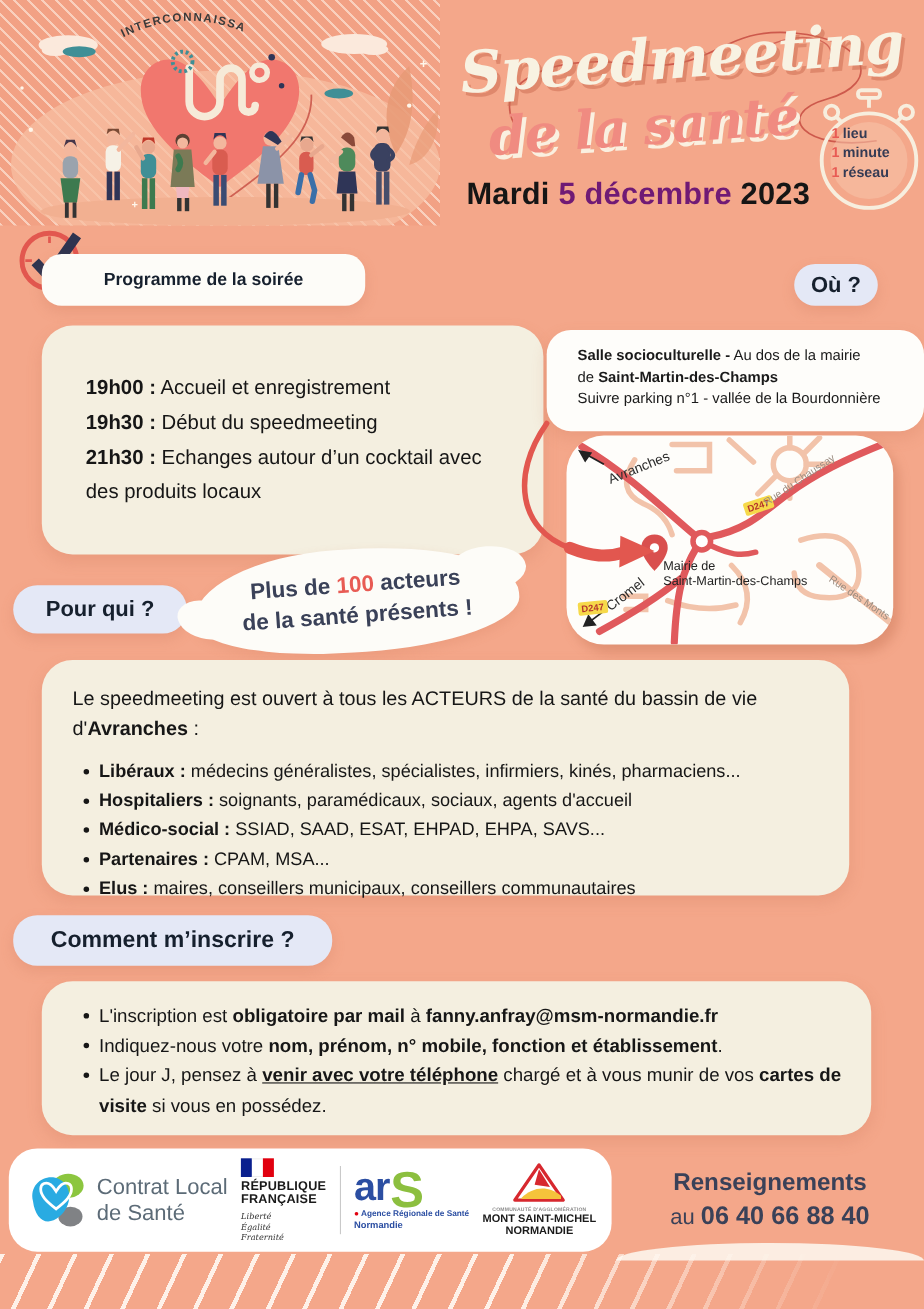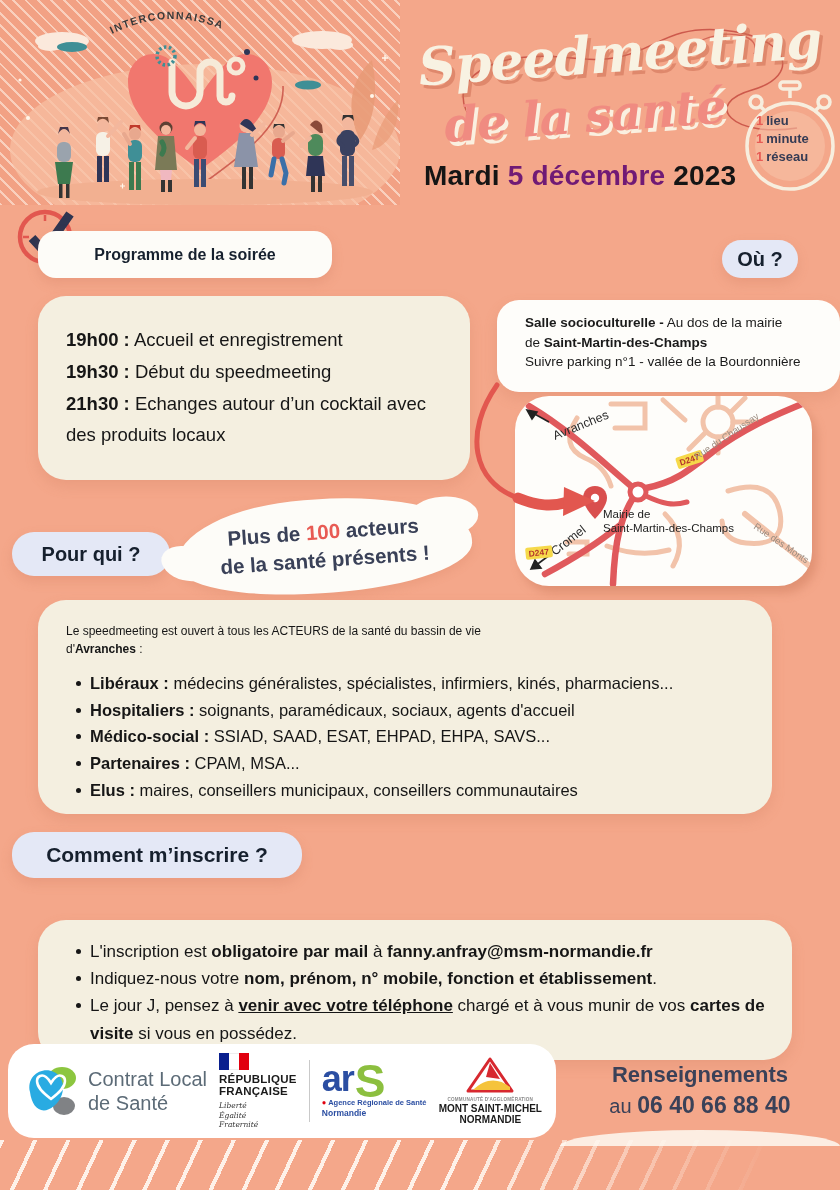--- a/index.html
+++ b/index.html
@@ -55,21 +55,21 @@
     box-shadow:0 5px 12px rgba(197,110,80,.22);
   }
   .pill.lav{background:#E4E8F6;}
   .card{
     position:absolute;background:#F4EFE0;border-radius:28px;
     box-shadow:0 6px 14px rgba(197,110,80,.20);
   }
   .card.white{background:#FEFDFA;}
   .prog-pill{left:38px;top:231px;width:294px;height:47px;font-size:16px;border-radius:18px;}
   .clock-icon{position:absolute;left:14px;top:204px;width:66px;height:66px;}
-  .prog-card{left:38px;top:296px;width:424px;height:176px;padding:4px;}
+  .prog-card{left:38px;top:296px;width:424px;height:176px;padding:16px;}
   .prog-lines{padding:24px 24px;font-size:18.5px;line-height:1.72;color:#161616;}
   .prog-lines b{font-weight:800;}
   .ou-pill{left:722px;top:240px;width:76px;height:38px;font-size:20px;}
   .venue-card{left:497px;top:300px;width:343px;height:92px;border-radius:22px;}
   .venue-text{padding:13px 10px 0 28px;font-size:13.5px;line-height:1.45;color:#1a1a1a;}
   .venue-text b{font-weight:800;}
   .map-card{left:515px;top:396px;width:297px;height:190px;border-radius:34px;background:#FFFFFF;
     box-shadow:5px 7px 10px rgba(190,105,75,.35);overflow:hidden;}
   .arrow-overlay{position:absolute;left:450px;top:340px;width:200px;height:210px;pointer-events:none;}
   .pourqui-pill{left:12px;top:532px;width:158px;height:44px;font-size:20px;}
@@ -84,28 +84,28 @@
   }
   .bubble .blob2{position:absolute;left:-16px;top:38px;width:52px;height:34px;background:#FDFCF8;border-radius:50%;transform:rotate(18deg);}
   .bubble .blob3{position:absolute;right:-8px;top:6px;width:70px;height:40px;background:#FDFCF8;border-radius:50%;}
   .bubble-text{
     position:absolute;inset:0;display:flex;flex-direction:column;align-items:center;justify-content:center;
     font-size:20.5px;font-weight:800;color:#3A4158;line-height:1.35;text-align:center;
   }
   .bubble-text .num{color:#E85B54;}
   .pourqui-card{left:38px;top:600px;width:734px;height:214px;}
   .pourqui-inner{padding:22px 16px 0 28px;color:#161616;}
-  .intro{font-size:12px;line-height:1.5;}
+  .intro{font-size:18px;line-height:1.5;}
   .intro b{font-weight:800;}
   ul.blist{margin:12px 0 0 0;padding-left:24px;list-style:none;}
   ul.blist li{font-size:16.5px;line-height:1.62;position:relative;}
   ul.blist li::before{content:"";position:absolute;left:-14px;top:11px;width:5px;height:5px;border-radius:50%;background:#161616;}
   ul.blist b{font-weight:800;}
   .comment-pill{left:12px;top:832px;width:290px;height:46px;font-size:21px;}
-  .inscr-card{left:38px;top:920px;width:754px;height:140px;}
+  .inscr-card{left:38px;top:892px;width:754px;height:140px;}
   .inscr-inner{padding:18px 16px 0 30px;}
   ul.ilist{margin:0;padding-left:22px;list-style:none;}
   ul.ilist li{font-size:17px;line-height:1.6;position:relative;color:#161616;}
   ul.ilist li::before{content:"";position:absolute;left:-14px;top:11px;width:5px;height:5px;border-radius:50%;background:#161616;}
   ul.ilist b{font-weight:800;}
   ul.ilist .ub{font-weight:800;text-decoration:underline;}
   
   .logo-bar{
     position:absolute;left:8px;top:1044px;width:548px;height:94px;background:#FFFFFF;
     border-radius:26px;display:flex;align-items:center;justify-content:space-between;

